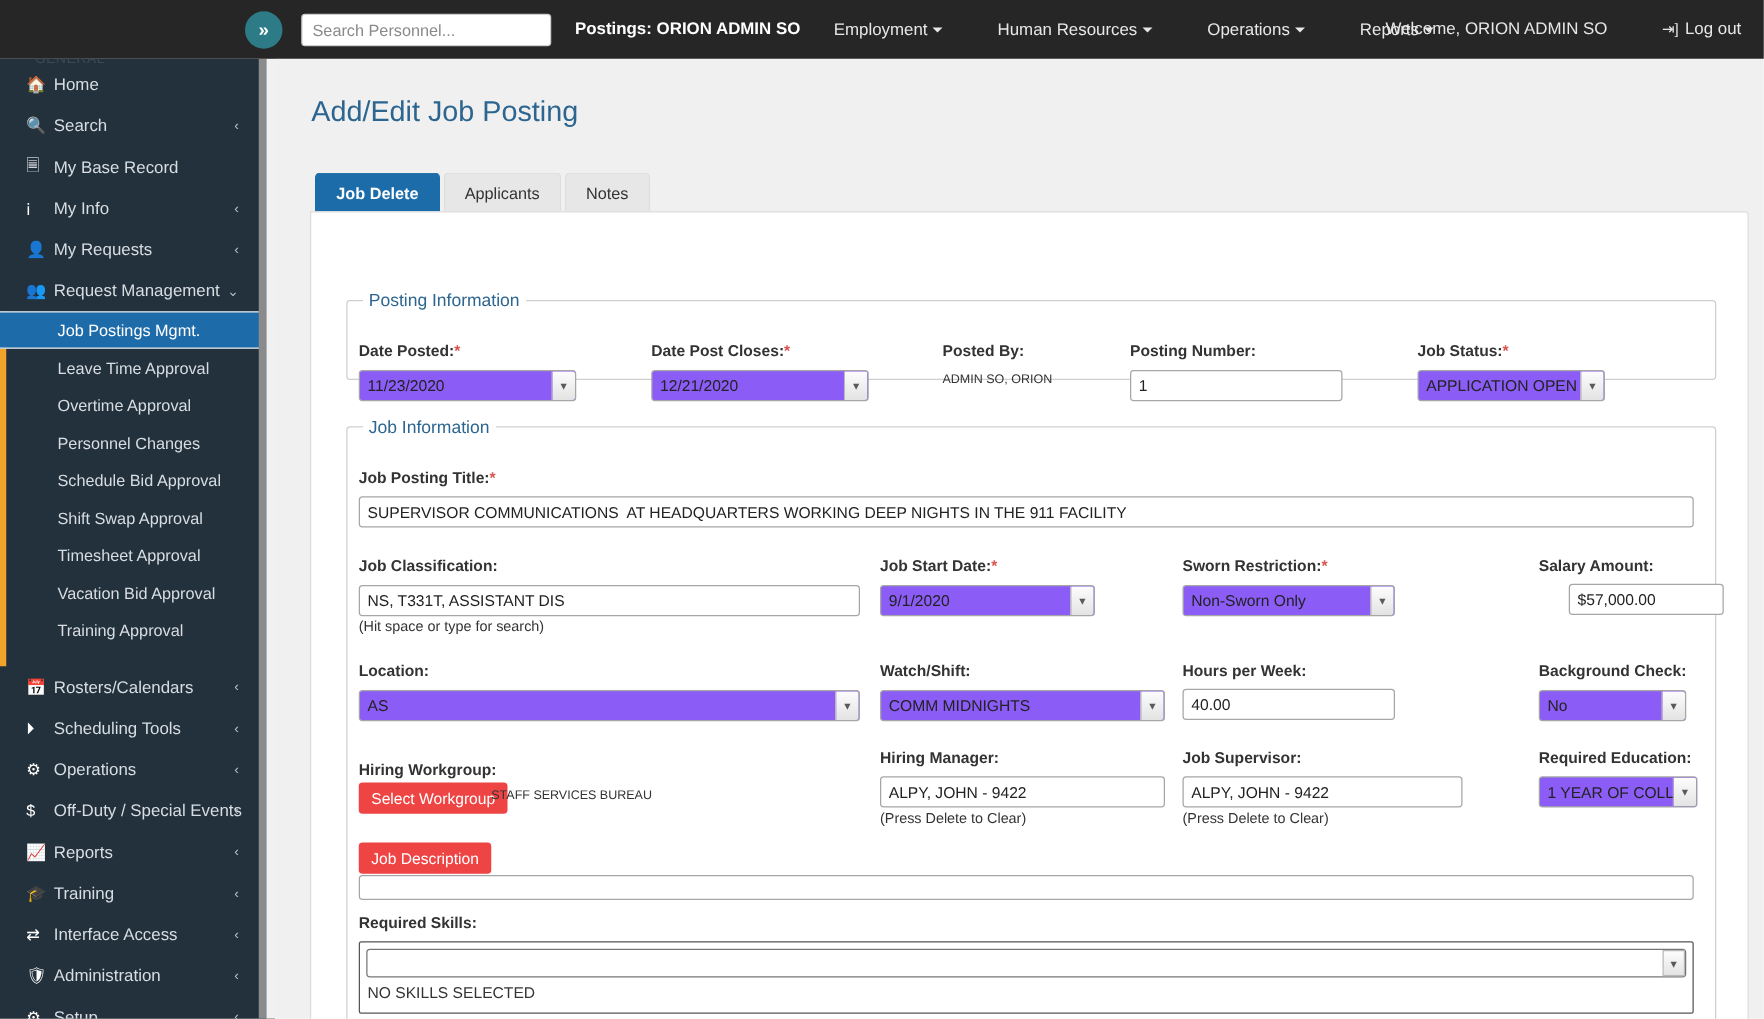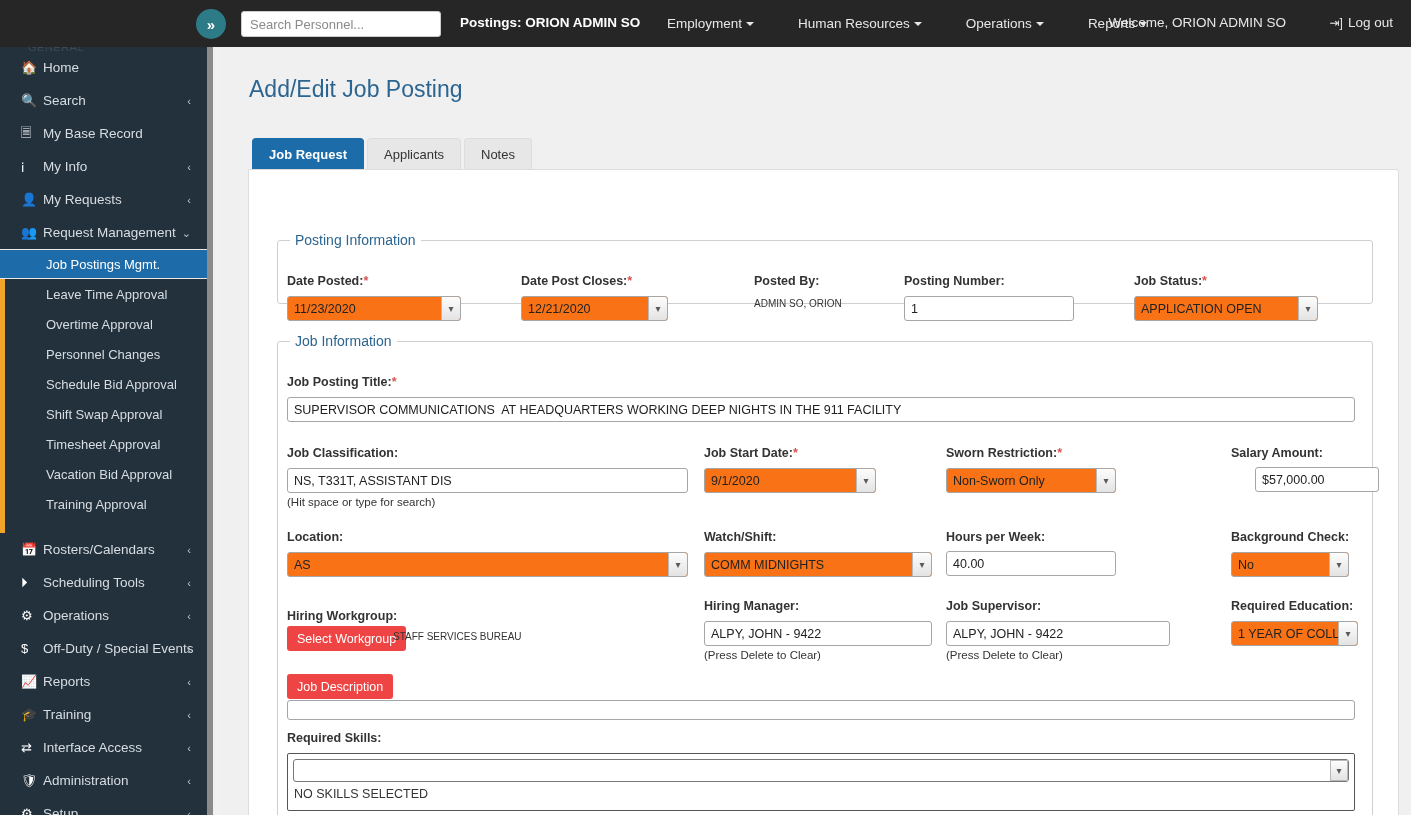--- a/index.html
+++ b/index.html
@@ -168,21 +168,21 @@
   .inp {
     position: absolute;
     height: 25px; border: 1px solid #a6a6a6; border-radius: 3px;
     background: #fff; font-size: 12.5px; color: #222;
     padding: 2px 6px;
     font-family: "Liberation Sans", sans-serif;
   }
   .sel {
     position: absolute;
     height: 25px; border: 1px solid #a6a6a6; border-radius: 3px;
-    background: #f97316; font-size: 12.5px; color: #222;
+    background: #8b5cf6; font-size: 12.5px; color: #222;
     padding: 3px 22px 3px 6px;
     white-space: nowrap; overflow: hidden;
     display: flex; align-items: center; cursor: pointer;
   }
   .sel .arrow {
     position: absolute; right: 0; top: 0; bottom: 0; width: 19px;
     background: linear-gradient(#fdfdfd,#e3e3e3);
     border-left: 1px solid #b8b8b8;
     display: flex; align-items: center; justify-content: center;
     color: #5a5a5a; font-size: 10px;
@@ -362,21 +362,21 @@
   <div class="sidebar-scroll-edge"></div>
   <div class="sidebar-scroll-thumb"></div>
 </div>
 
 <div class="main">
 
   <div class="page-title">Add/Edit Job Posting</div>
 
   <div class="tabs">
     <div class="tab active">
-      <span>Job Request</span>
+      <span>Job Delete</span>
     </div>
     <div class="tab">
       <span>Applicants</span>
     </div>
     <div class="tab">
       <span>Notes</span>
     </div>
   </div>
 
   <div class="panel">
@@ -389,35 +389,35 @@
       <span>Date Posted:</span><span class="req">*</span>
     </div>
     <div class="sel" style="left:38px; top:126px; width:174px;">
       <span>11/23/2020</span>
       <span class="arrow">▾</span>
     </div>
 
     <div class="lbl" style="left:272px; top:104px;">
       <span>Date Post Closes:</span><span class="req">*</span>
     </div>
-    <div class="sel" style="left:272px; top:126px; width:147px;">
+    <div class="sel" style="left:272px; top:126px; width:174px;">
       <span>12/21/2020</span>
       <span class="arrow">▾</span>
     </div>
 
     <div class="lbl" style="left:505px; top:104px;">Posted By:</div>
     <div class="static-val" style="left:505px; top:128px;">ADMIN SO, ORION</div>
 
     <div class="lbl" style="left:655px; top:104px;">Posting Number:</div>
     <input class="inp" style="left: 655px; top: 126px; width: 170px;" type="text" value="1">
 
     <div class="lbl" style="left:885px; top:104px;">
       <span>Job Status:</span><span class="req">*</span>
     </div>
-    <div class="sel" style="left:885px; top:126px; width:184px;">
+    <div class="sel" style="left:885px; top:126px; width:150px;">
       <span>APPLICATION OPEN</span>
       <span class="arrow">▾</span>
     </div>
 
     <fieldset class="fs" style="left:28px; top:163px; width:1096px; height:520px;">
       <legend>Job Information</legend>
     </fieldset>
 
     <div class="lbl" style="left:38px; top:205px;">
       <span>Job Posting Title:</span><span class="req">*</span>

